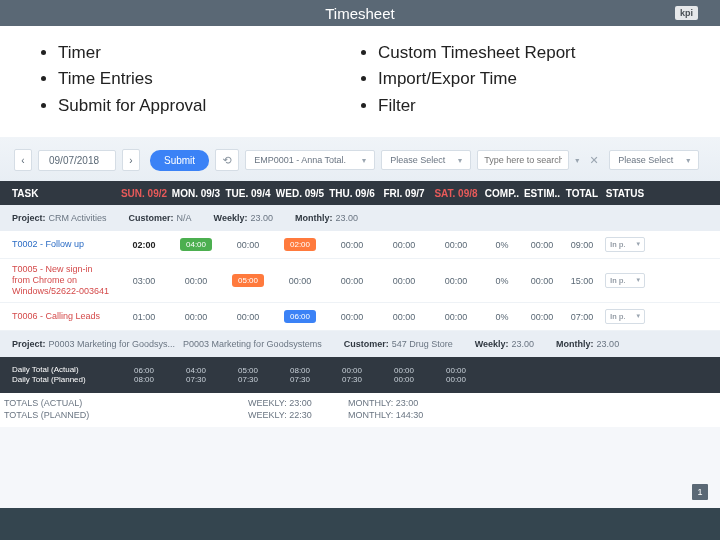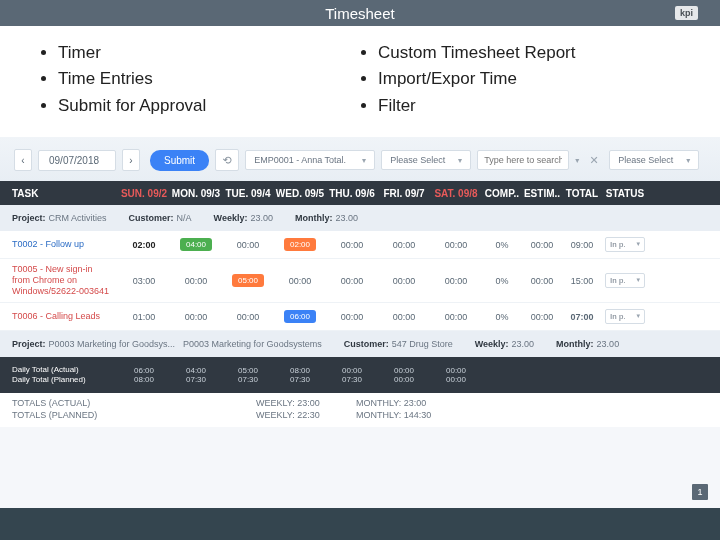--- a/index.html
+++ b/index.html
@@ -46,21 +46,21 @@
   .pill.green { background: #4caf50; }
   .pill.orange { background: #ff7a3d; }
   .pill.blue { background: #3b82f6; }
   .status-sel { width: 40px; font-size: 8px; border: 1px solid #d5dde5; border-radius: 2px; padding: 2px 4px; display: inline-flex; justify-content: space-between; color: #6a7582; cursor: pointer; }
   .status-sel .chev { font-size: 7px; color: #9aa5b0; }
 
   .totals-dark { display: flex; background: #303841; color: #fff; height: 36px; align-items: center; font-size: 8px; }
   .totals-dark .lbl { width: 118px; padding-left: 12px; line-height: 1.3; }
   .totals-dark .cell { color: #c8d0d8; }
   
-  .footer-tot { display: flex; background: #fff; height: 34px; align-items: center; font-size: 9px; color: #6a7582; padding-left: 12px; }
+  .footer-tot { display: flex; background: #fff; height: 34px; align-items: center; font-size: 9px; color: #6a7582; padding-left: 4px; }
   .footer-tot .lblcol { width: 244px; line-height: 1.3; }
   .footer-tot .valcol { width: 100px; line-height: 1.3; }
   
   .page-num { position: absolute; right: 12px; bottom: 40px; background: #5a6875; color: #fff; width: 16px; height: 16px; display: flex; align-items: center; justify-content: center; font-size: 9px; border-radius: 1px; }
   .bottom-bar { position: absolute; bottom: 0; left: 0; right: 0; height: 32px; background: #34454f; }
 </style>
 </head>
 <body>
 
 <div class="header-bar">
@@ -166,21 +166,21 @@
         <div class="task-name red">T0006 - Calling Leads</div>
         <div class="cell">01:00</div>
         <div class="cell">00:00</div>
         <div class="cell">00:00</div>
         <div class="cell"><span class="pill blue">06:00</span></div>
         <div class="cell">00:00</div>
         <div class="cell">00:00</div>
         <div class="cell">00:00</div>
         <div class="cell col-stat" style="width: 40px;">0%</div>
         <div class="cell col-stat" style="width: 40px;">00:00</div>
-        <div class="cell col-stat" style="width: 40px; font-weight: bold;">07:00</div>
+        <div class="cell col-stat" style="width: 40px;">07:00</div>
         <div class="col-status" style="width: 46px;"><span class="status-sel">
             <span>In p.</span>
             <span class="chev">▾</span>
           </span></div>
       </div>
     </div>
 
   <div class="proj-row">
     <span class="seg" style="margin-right:4px"><strong>Project:</strong><span>P0003 Marketing for Goodsys...</span></span>
     <span class="seg">P0003 Marketing for Goodsystems</span>

